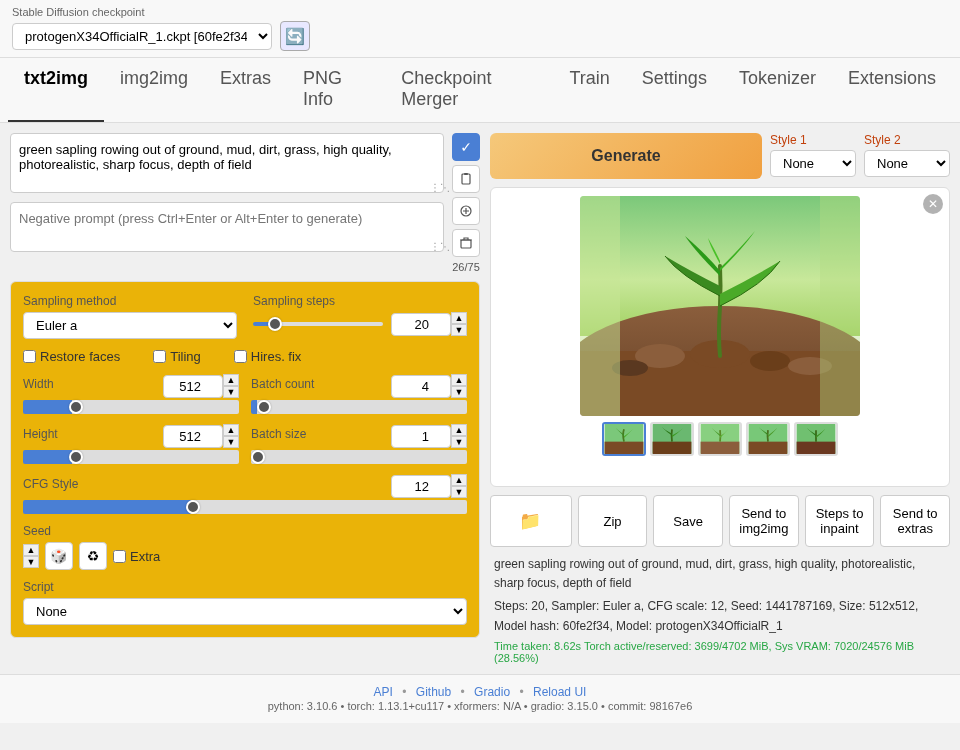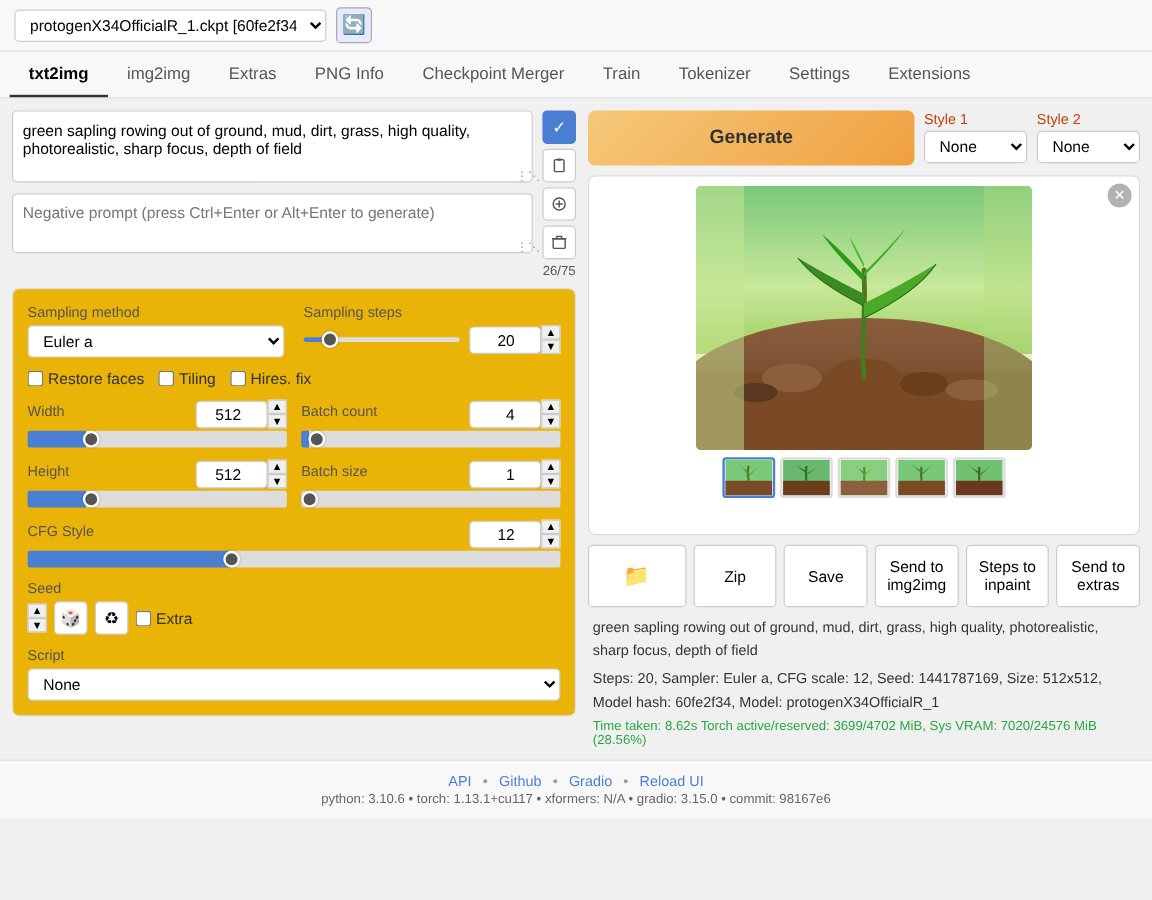--- a/index.html
+++ b/index.html
@@ -5,21 +5,21 @@
     * { box-sizing: border-box; margin: 0; padding: 0; }
     body { font-family: -apple-system, BlinkMacSystemFont, 'Segoe UI', sans-serif; font-size: 13px; background: #f0f0f0; color: #333; }
 
     .top-bar { background: #f8f8f8; border-bottom: 1px solid #ddd; padding: 6px 12px; }
     .top-bar-label { font-size: 11px; color: #666; margin-bottom: 3px; }
     .top-bar-row { display: flex; align-items: center; gap: 8px; }
     .checkpoint-select { width: 260px; padding: 4px 8px; border: 1px solid #ccc; border-radius: 4px; background: white; font-size: 13px; }
     .refresh-btn { width: 30px; height: 30px; background: #e8e8ff; border: 1px solid #aaa; border-radius: 4px; cursor: pointer; display: flex; align-items: center; justify-content: center; font-size: 16px; }
 
     .tabs { display: flex; background: #f8f8f8; border-bottom: 1px solid #ddd; padding: 0 8px; }
-    .tab { padding: 10px 16px; cursor: pointer; font-size: 14px; border-bottom: 2px solid transparent; color: #555; }
+    .tab { padding: 10px 16px; cursor: pointer; font-size: 18px; border-bottom: 2px solid transparent; color: #555; }
     .tab.active { border-bottom: 2px solid #333; color: #000; font-weight: 600; }
 
     .main-content { display: flex; padding: 10px; gap: 10px; }
 
     .left-panel { flex: 0 0 470px; display: flex; flex-direction: column; gap: 8px; }
 
     .prompt-area { position: relative; }
     .prompt-textarea { width: 100%; height: 60px; padding: 8px; border: 1px solid #ccc; border-radius: 4px; resize: none; font-size: 13px; font-family: inherit; }
     .negative-textarea { width: 100%; height: 50px; padding: 8px; border: 1px solid #ccc; border-radius: 4px; resize: none; font-size: 13px; color: #999; font-family: inherit; }
     .textarea-resize-handle { position: absolute; bottom: 2px; right: 2px; width: 12px; height: 12px; cursor: se-resize; color: #999; font-size: 10px; }
@@ -44,21 +44,21 @@
     .param-group { flex: 1; }
     .param-label { font-size: 12px; color: #555; margin-bottom: 4px; }
     .param-select { width: 100%; padding: 4px 8px; border: 1px solid #ccc; border-radius: 4px; background: white; font-size: 13px; }
 
     .sampling-steps-row { display: flex; align-items: center; gap: 8px; }
     .number-input-wrap { position: relative; display: flex; align-items: center; }
     .number-input { width: 60px; padding: 3px 6px; border: 1px solid #ccc; border-radius: 4px; font-size: 13px; text-align: right; }
     .stepper { display: flex; flex-direction: column; }
     .stepper-btn { width: 16px; height: 12px; background: #f0f0f0; border: 1px solid #ccc; cursor: pointer; display: flex; align-items: center; justify-content: center; font-size: 9px; line-height: 1; }
 
-    .checkboxes-row { display: flex; gap: 12px; align-items: center; }
+    .checkboxes-row { display: flex; gap: 33px; align-items: center; }
     .checkbox-group { display: flex; align-items: center; gap: 4px; cursor: pointer; }
     .checkbox-group input[type=checkbox] { cursor: pointer; }
 
     .slider-row { display: flex; flex-direction: column; gap: 2px; }
     .slider-label-row { display: flex; justify-content: space-between; align-items: center; }
     .slider { flex: 1; accent-color: #4a7fd4; height: 4px; }
     input[type=range] { -webkit-appearance: none; appearance: none; height: 4px; border-radius: 2px; background: linear-gradient(to right, #4a7fd4 var(--val, 50%), #ddd var(--val, 50%)); cursor: pointer; }
     input[type=range]::-webkit-slider-thumb { -webkit-appearance: none; width: 14px; height: 14px; border-radius: 50%; background: #555; border: 2px solid white; box-shadow: 0 0 2px rgba(0,0,0,0.3); }
 
     .two-col { display: grid; grid-template-columns: 1fr 1fr; gap: 12px; }
@@ -89,37 +89,38 @@
     .timing-text { font-size: 11px; color: #28a745; }
 
     .footer { text-align: center; padding: 10px; border-top: 1px solid #ddd; font-size: 12px; color: #666; background: #f8f8f8; }
     .footer a { color: #4a7fd4; text-decoration: none; }
     .footer-dot { margin: 0 6px; color: #999; }
   </style>
 </head>
 <body>
 
 <div class="top-bar">
+  <div class="top-bar-label">Stable Diffusion checkpoint</div>
   <div class="top-bar-row">
     <select class="checkpoint-select">
       <option>protogenX34OfficialR_1.ckpt [60fe2f34]</option>
     </select>
     <button class="refresh-btn">🔄</button>
   </div>
 </div>
 
 <div class="tabs">
   <div class="tab active">txt2img</div>
   <div class="tab">img2img</div>
   <div class="tab">Extras</div>
   <div class="tab">PNG Info</div>
   <div class="tab">Checkpoint Merger</div>
   <div class="tab">Train</div>
+  <div class="tab">Settings</div>
   <div class="tab">Tokenizer</div>
-  <div class="tab">Settings</div>
   <div class="tab">Extensions</div>
 </div>
 
 <div class="main-content">
 
   <div class="left-panel">
 
     <div class="prompt-row">
       <div class="prompt-col">
         <div class="prompt-area">

